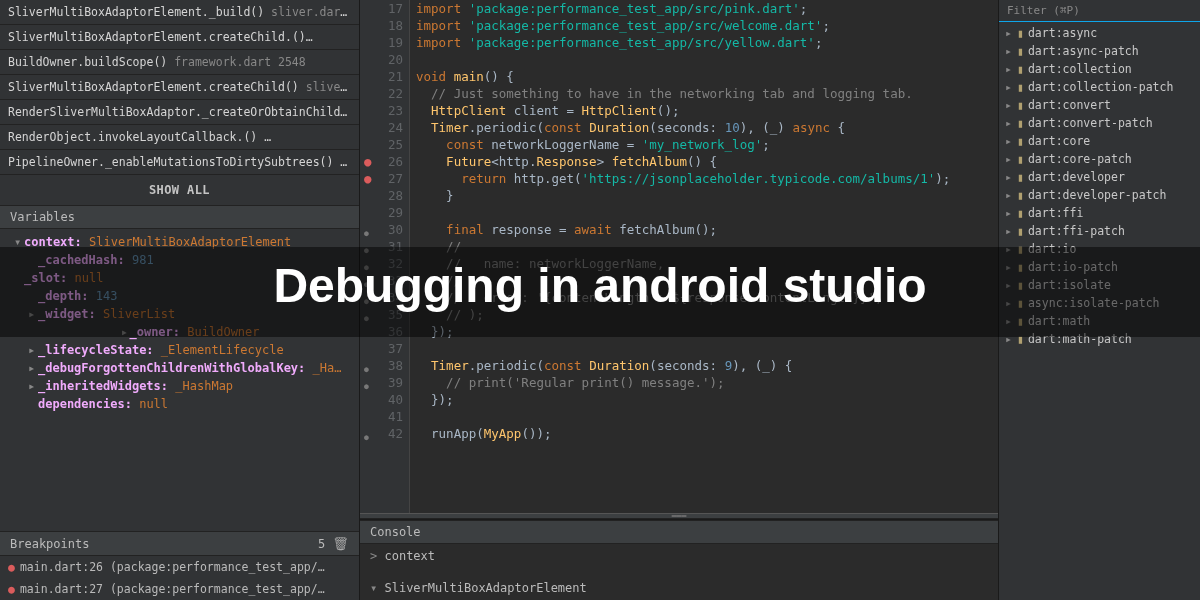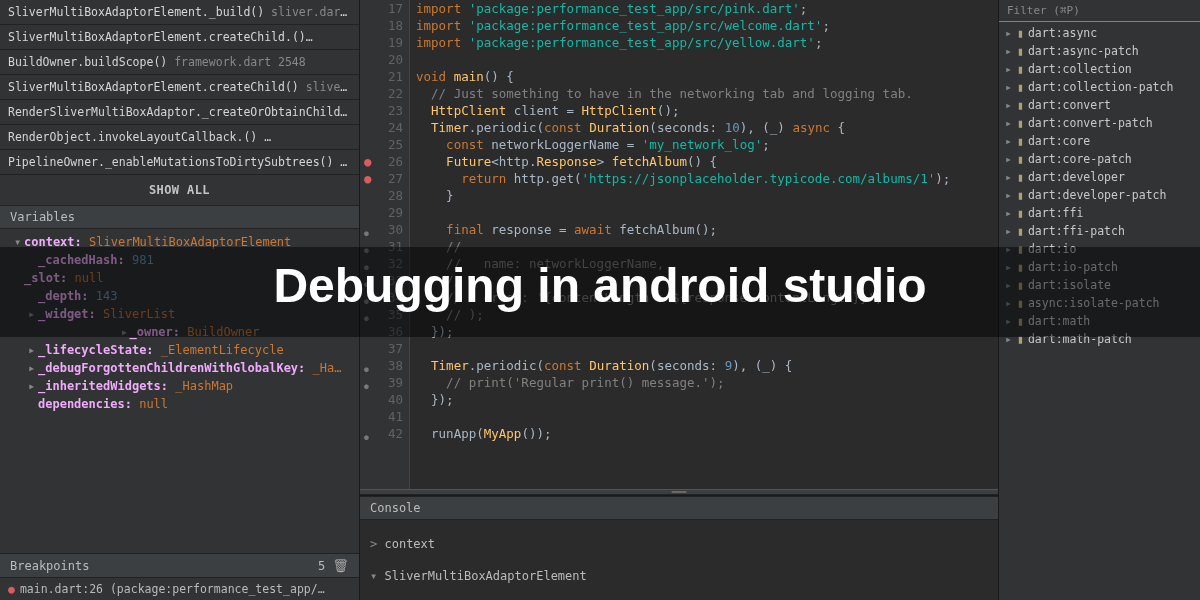--- a/index.html
+++ b/index.html
@@ -40,21 +40,21 @@
 .kw { color:#cc7832; }
 .str { color:#14b8a6; }
 .typ { color:#ffc66d; }
 .fn { color:#ffc66d; }
 .call { color:#a9b7c6; }
 .com { color:#808080; }
 .pn { color:#a9b7c6; }
 .numc { color:#6897bb; }
 
 .console-wrap { border-top:1px solid #1a1a1a; background:#2b2b2b; }
-.console { padding:16px 10px; }
+.console { padding:4px 10px; }
 .console .crow { padding:1px 0; color:#bbb; }
 .prompt { color:#888; }
 
 .filter { padding:4px 8px; color:#888; font-size:11px; border-bottom:1px solid #0ea5e9; }
 .libs { flex:1; overflow:hidden; padding:2px 0; }
 .lib { padding:2px 6px; font-size:11.5px; white-space:nowrap; cursor:pointer; color:#c8c8c8; display:flex; align-items:center; gap:4px; }
 .lib .arr { color:#888; width:8px; display:inline-block; }
 .lib .fld { color:#b0a070; }
 
 .overlay-band { position:absolute; left:0; right:0; top:247px; height:90px; background:rgba(0,0,0,.48); }
@@ -96,20 +96,21 @@
 
     <div class="panel-hdr">
       <span>Breakpoints</span>
       <span>
         <span>5</span>
         <span class="trash">🗑</span>
       </span>
     </div>
     <div class="bps" id="bps">
         <div class="bp">main.dart:26 (package:performance_test_app/…</div>
+        <div class="bp">main.dart:27 (package:performance_test_app/…</div>
       </div>
   </div>
 
   <div class="center">
     <div class="editor">
       <div class="gutter" id="gutter">
           <div class="gline">17</div>
           <div class="gline">18</div>
           <div class="gline">19</div>
           <div class="gline">20</div>

